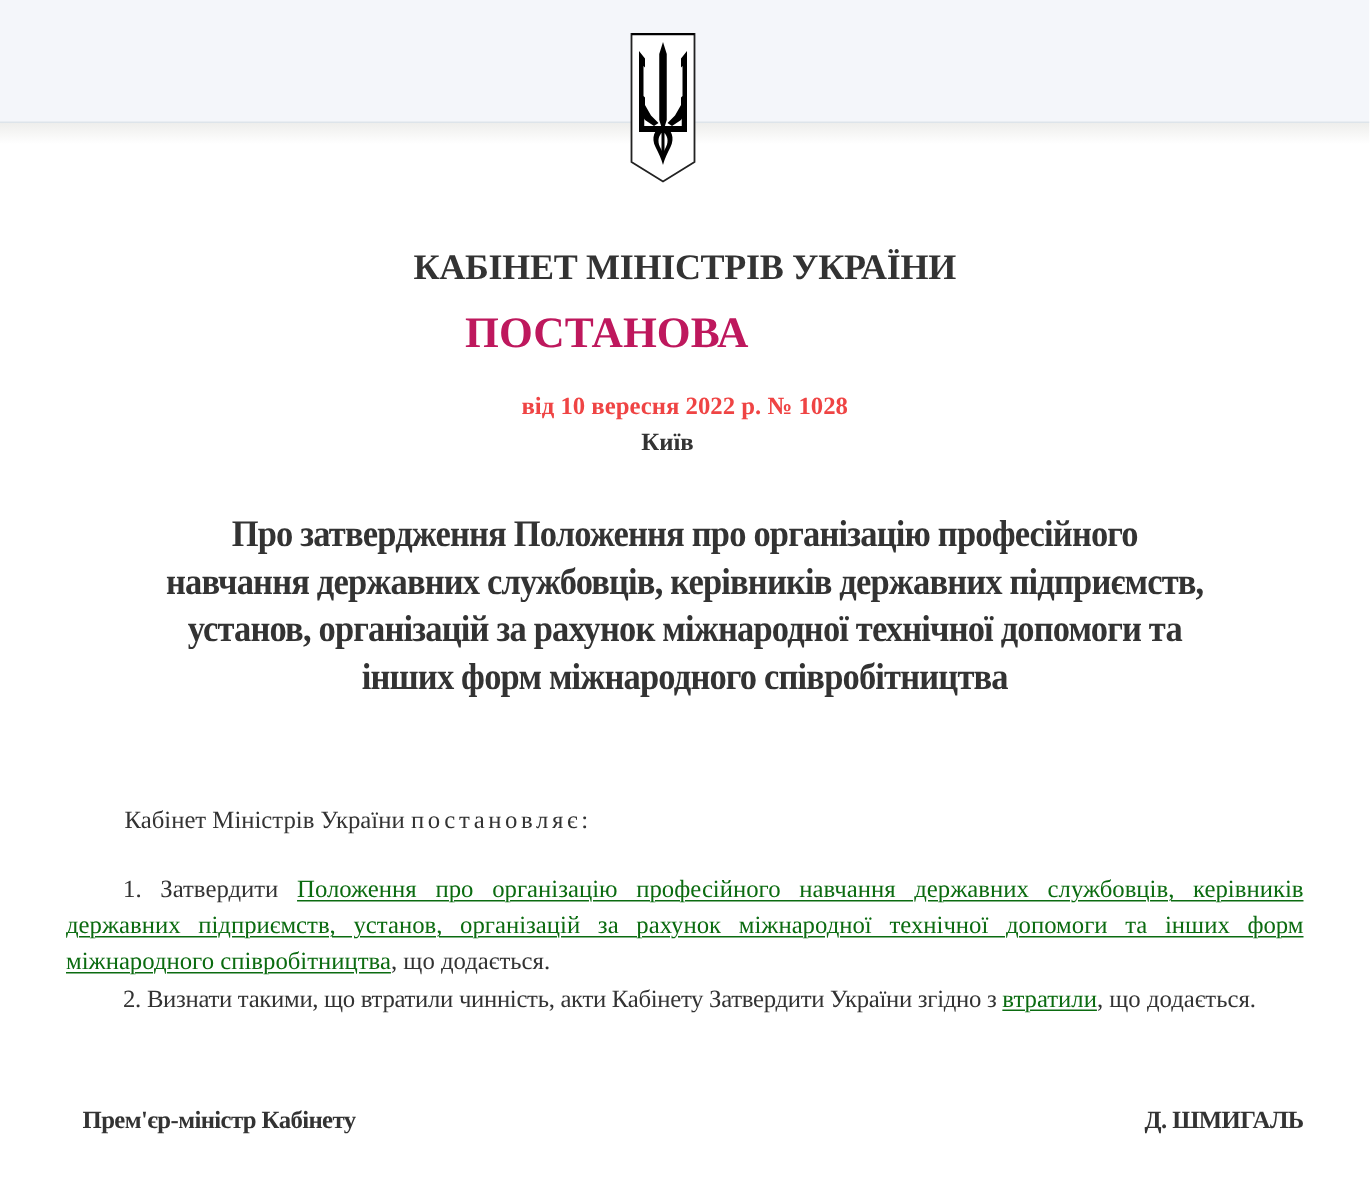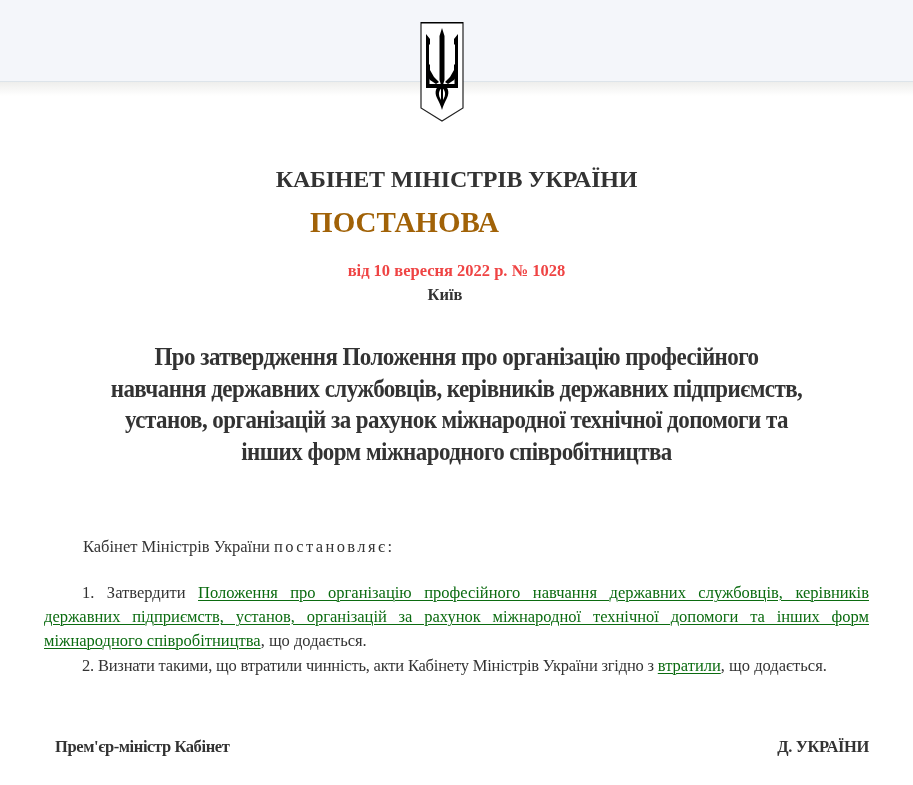--- a/index.html
+++ b/index.html
@@ -48,21 +48,21 @@
       letter-spacing: -0.2px;
       color: #333;
     }
     .heading-2 {
       position: absolute;
       left: 0; top: 206px;
       width: 809px;
       text-align: center;
       font-weight: bold;
       font-size: 29px;
-      color: #a16207;
+      color: #be185d;
     }
     .date-line {
       position: absolute;
       left: 0; top: 261px;
       width: 913px;
       text-align: center;
       font-weight: bold;
       font-size: 16.5px;
       color: #ef4444;
     }
@@ -171,16 +171,16 @@
 <div class="heading-2">ПОСТАНОВА</div>
 <div class="date-line">від 10 вересня 2022 р. № 1028</div>
 <div class="city-line">Київ</div>
 
 <div class="title">Про затвердження Положення про організацію професійного навчання державних службовців, керівників державних підприємств, установ, організацій за рахунок міжнародної технічної допомоги та інших форм міжнародного співробітництва</div>
 
 <div class="preamble"><span>Кабінет Міністрів України </span><span class="spaced">постановляє:</span></div>
 
 <div class="para para-1"><span>1.</span> <span>Затвердити </span><a href="#">Положення про організацію професійного навчання державних службовців, керівників державних підприємств, установ, організацій за рахунок міжнародної технічної допомоги та інших форм міжнародного співробітництва</a><span>, що додається.</span></div>
 
-<div class="para para-2"><span class="compact"><span>2.</span> <span>Визнати такими, що втратили чинність, акти Кабінету Міністрів України згідно з </span></span><a href="#">втратили</a><span>, що додається.</span></div>
+<div class="para para-2"><span class="compact"><span>2.</span> <span>Визнати такими, що втратили чинність, акти Кабінету Затвердити України згідно з </span></span><a href="#">втратили</a><span>, що додається.</span></div>
 
-<div class="signature-left">Прем'єр-міністр Кабінет</div>
-<div class="signature-right">Д. УКРАЇНИ</div>
+<div class="signature-left">Прем'єр-міністр Кабінету</div>
+<div class="signature-right">Д. ШМИГАЛЬ</div>
 
 </body></html>

